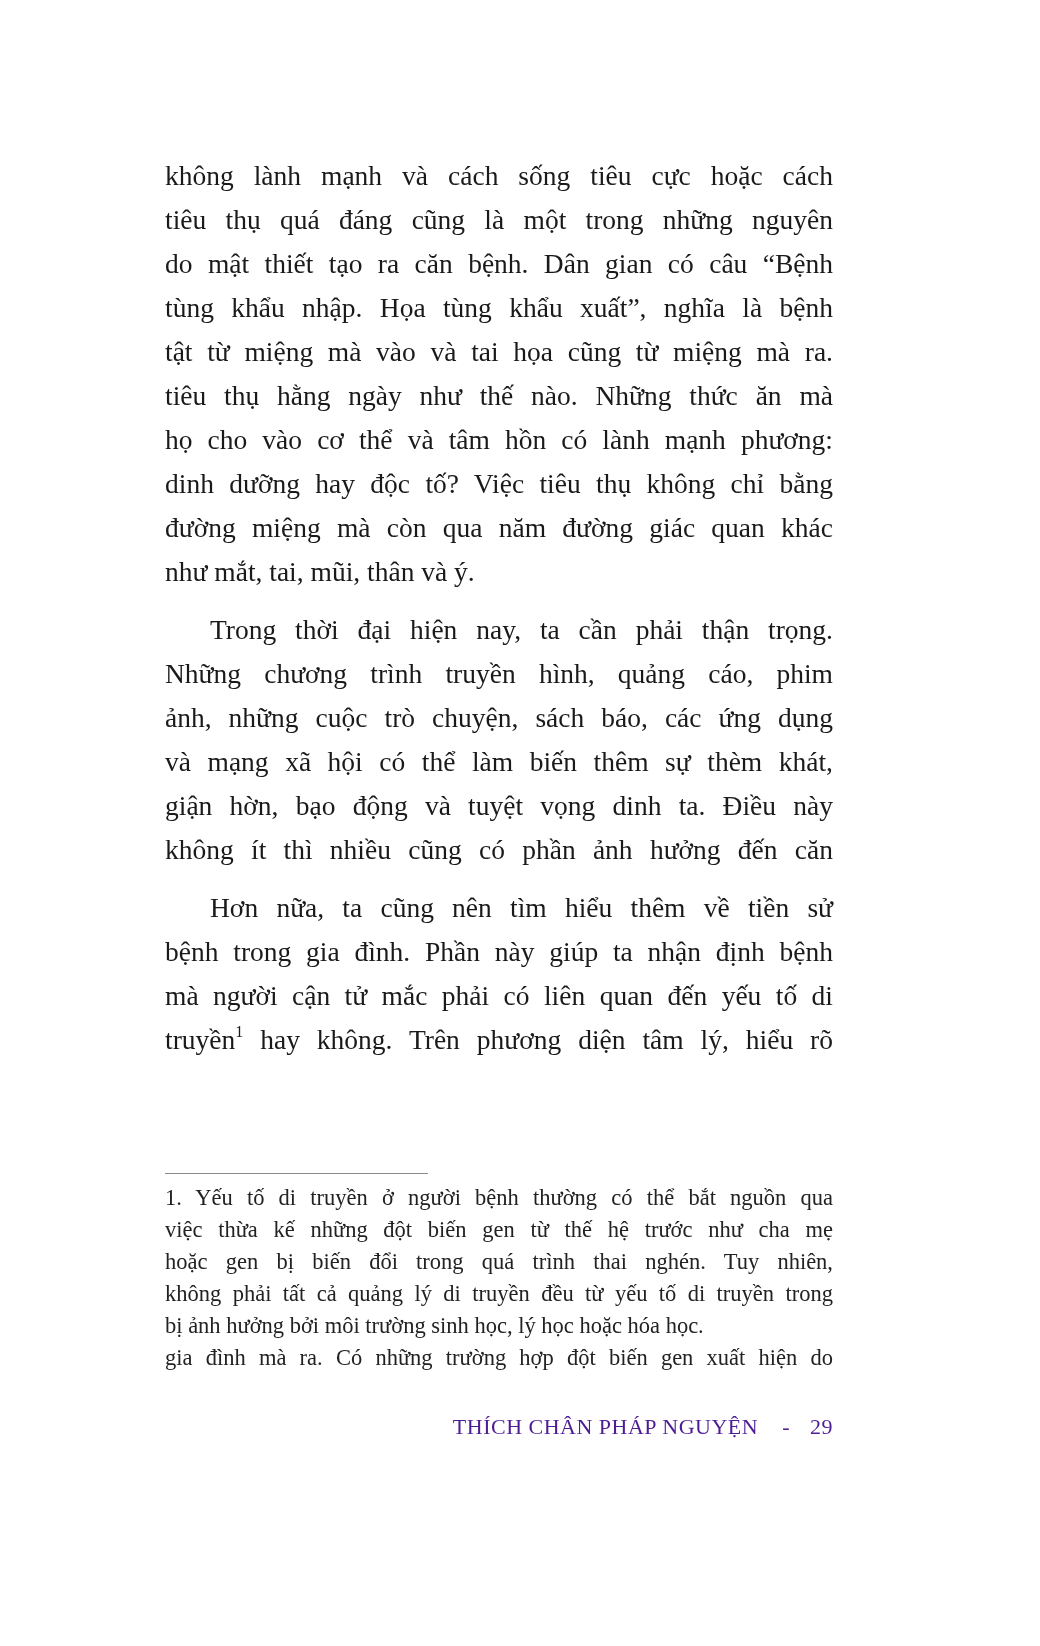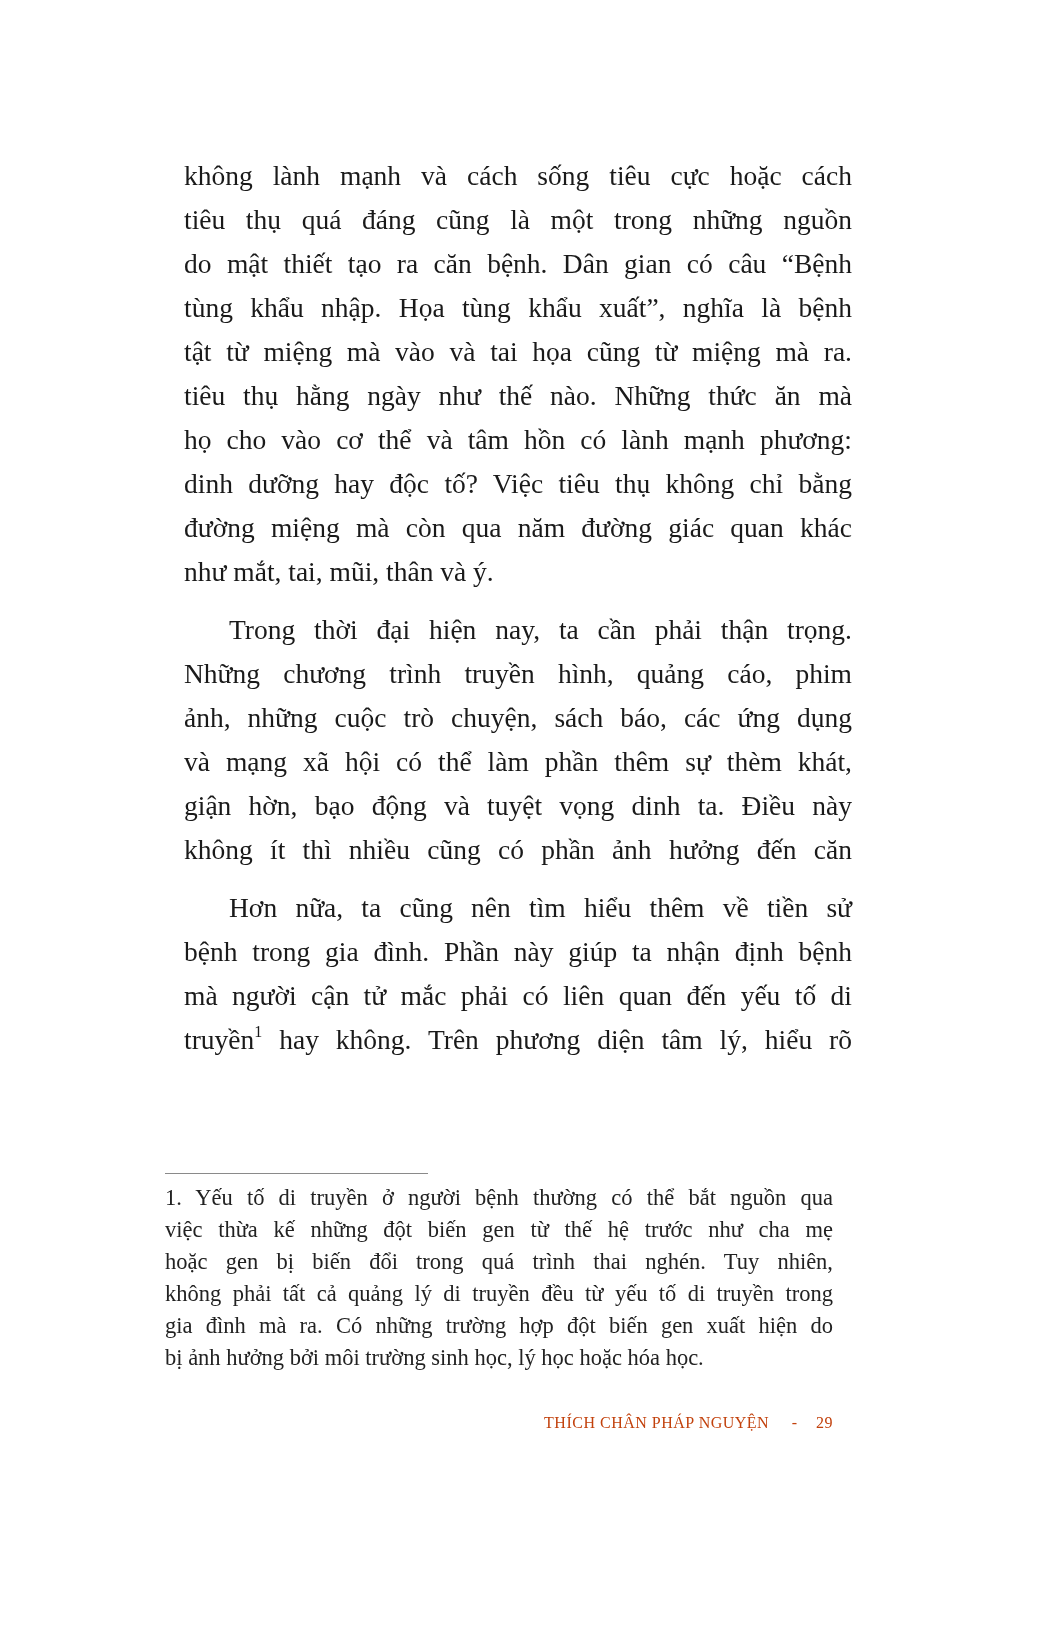--- a/index.html
+++ b/index.html
@@ -13,21 +13,20 @@
       position: relative;
       overflow: hidden;
       color: #1a1a1a;
       font-family: "Liberation Serif", "DejaVu Serif", serif;
     }
     .page {
       position: absolute;
       left: 165px;
       top: 154px;
       width: 668px;
-      margin-left: 19px;
     }
     .para {
       margin: 0;
       font-size: 27.5px;
       line-height: 44px;
       text-align: justify;
     }
     .para + .para {
       margin-top: 14px;
       font-family: Liberation Serif, serif;
@@ -64,73 +63,73 @@
       top: 1182px;
       width: 668px;
       font-size: 22.5px;
       line-height: 32px;
       color: #222;
     }
     .footer {
       position: absolute;
       right: 207px;
       top: 1414px;
-      font-size: 16px;
-      color: #c2410c;
+      font-size: 22px;
+      color: #4c1d95;
       letter-spacing: 0.5px;
       white-space: nowrap;
     }
     .footer .sep {
       margin: 0 14px 0 18px;
     }
   </style>
 </head>
 <body>
 
 <div class="page">
 
   <p class="para">
     <span class="line">không lành mạnh và cách sống tiêu cực hoặc cách</span>
-    <span class="line">tiêu thụ quá đáng cũng là một trong những nguồn</span>
+    <span class="line">tiêu thụ quá đáng cũng là một trong những nguyên</span>
     <span class="line">do mật thiết tạo ra căn bệnh. Dân gian có câu “Bệnh</span>
     <span class="line">tùng khẩu nhập. Họa tùng khẩu xuất”, nghĩa là bệnh</span>
     <span class="line">tật từ miệng mà vào và tai họa cũng từ miệng mà ra.</span>
     <span class="line">tiêu thụ hằng ngày như thế nào. Những thức ăn mà</span>
     <span class="line">họ cho vào cơ thể và tâm hồn có lành mạnh phương:</span>
     <span class="line">dinh dưỡng hay độc tố? Việc tiêu thụ không chỉ bằng</span>
     <span class="line">đường miệng mà còn qua năm đường giác quan khác</span>
     <span class="line last">như mắt, tai, mũi, thân và ý.</span>
   </p>
 
   <p class="para">
     <span class="line indent">Trong thời đại hiện nay, ta cần phải thận trọng.</span>
     <span class="line">Những chương trình truyền hình, quảng cáo, phim</span>
     <span class="line">ảnh, những cuộc trò chuyện, sách báo, các ứng dụng</span>
-    <span class="line">và mạng xã hội có thể làm phần thêm sự thèm khát,</span>
+    <span class="line">và mạng xã hội có thể làm biến thêm sự thèm khát,</span>
     <span class="line">giận hờn, bạo động và tuyệt vọng dinh ta. Điều này</span>
     <span class="line">không ít thì nhiều cũng có phần ảnh hưởng đến căn</span>
   </p>
 
   <p class="para">
     <span class="line indent">Hơn nữa, ta cũng nên tìm hiểu thêm về tiền sử</span>
     <span class="line">bệnh trong gia đình. Phần này giúp ta nhận định bệnh</span>
     <span class="line">mà người cận tử mắc phải có liên quan đến yếu tố di</span>
     <span class="line"><span>truyền</span><sup>1</sup><span> hay không. Trên phương diện tâm lý, hiểu rõ</span></span>
   </p>
 
 </div>
 
 <div class="rule"></div>
 
 <div class="footnote">
   <span class="line">1. Yếu tố di truyền ở người bệnh thường có thể bắt nguồn qua</span>
   <span class="line">việc thừa kế những đột biến gen từ thế hệ trước như cha mẹ</span>
   <span class="line">hoặc gen bị biến đổi trong quá trình thai nghén. Tuy nhiên,</span>
   <span class="line">không phải tất cả quảng lý di truyền đều từ yếu tố di truyền trong</span>
+  <span class="line last">bị ảnh hưởng bởi môi trường sinh học, lý học hoặc hóa học.</span>
   <span class="line">gia đình mà ra. Có những trường hợp đột biến gen xuất hiện do</span>
-  <span class="line last">bị ảnh hưởng bởi môi trường sinh học, lý học hoặc hóa học.</span>
 </div>
 
 <div class="footer">
   <span>THÍCH CHÂN PHÁP NGUYỆN</span>
   <span class="sep">-</span>
   <span>29</span>
 </div>
 
 </body></html>

